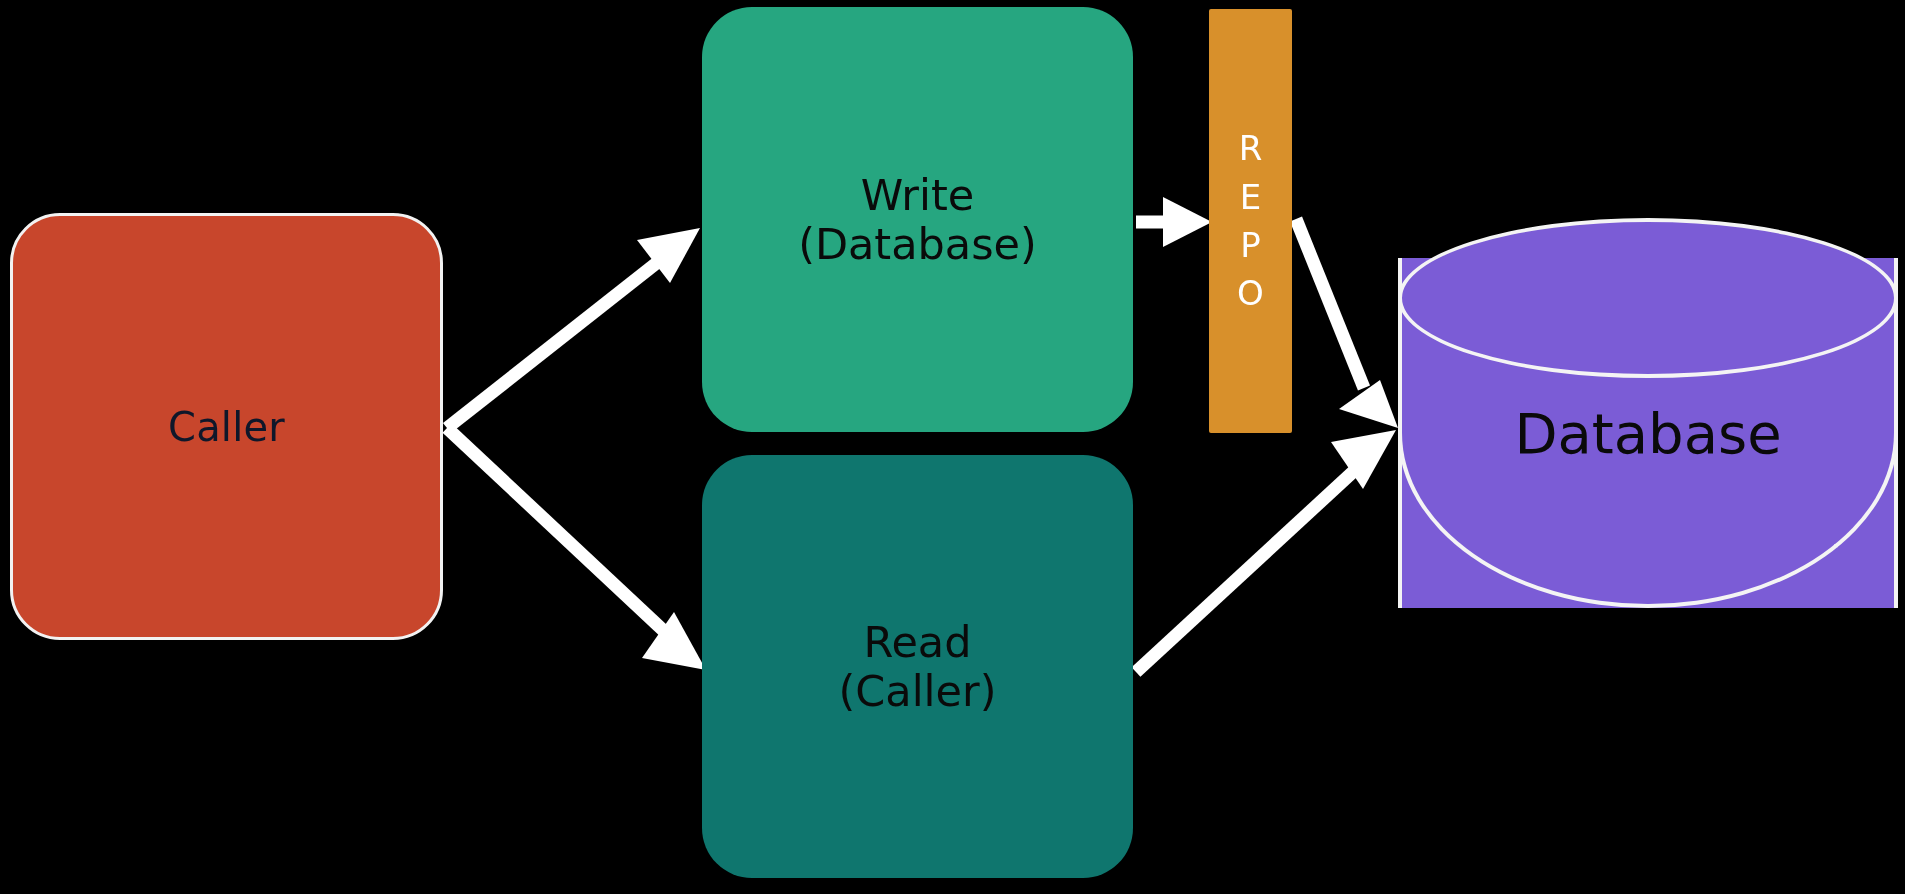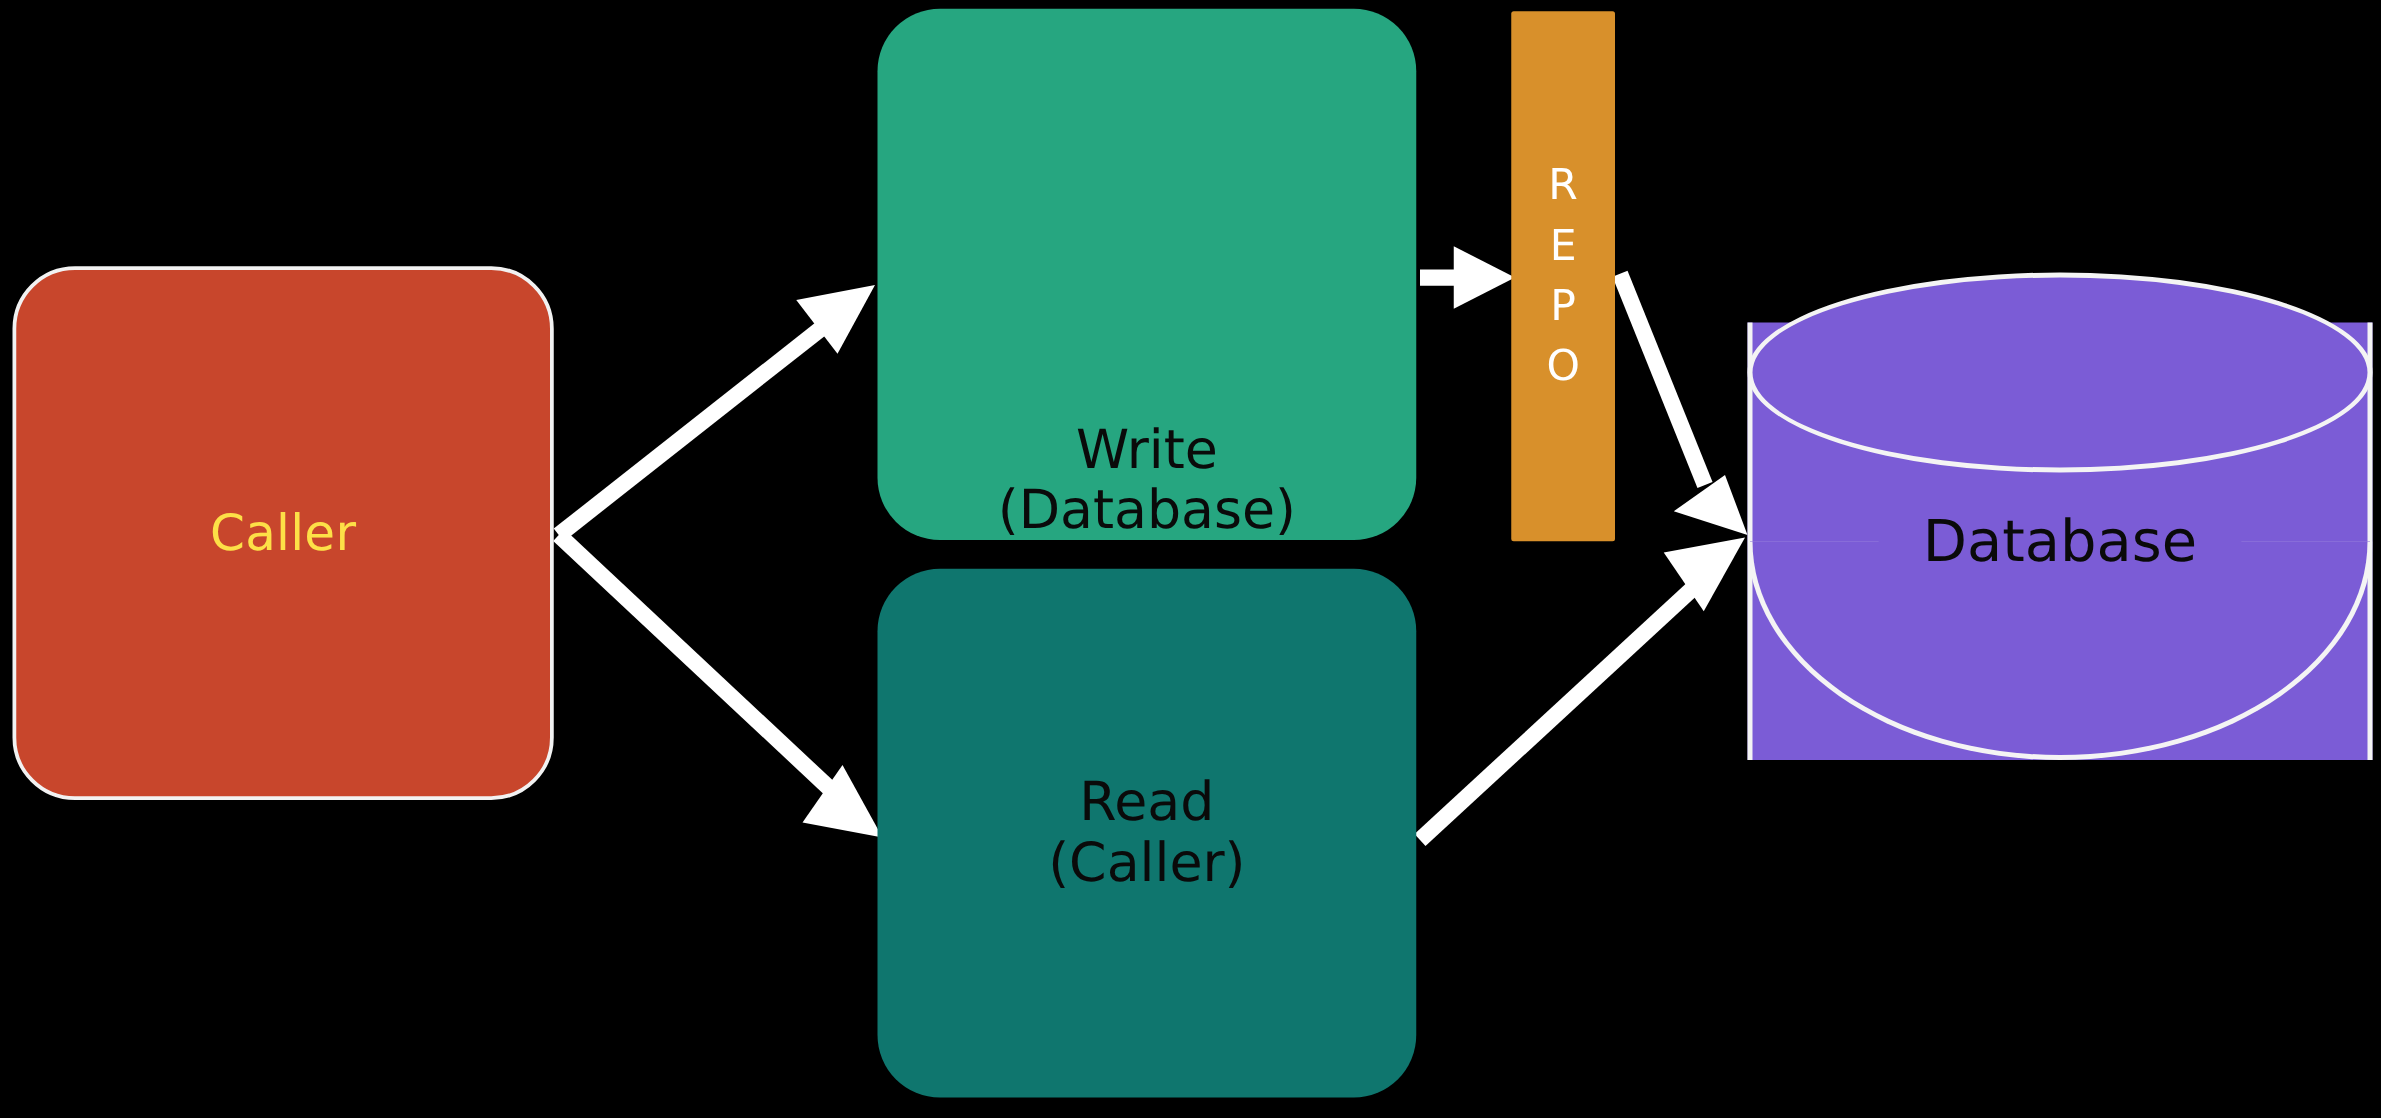--- a/index.html
+++ b/index.html
@@ -5,24 +5,24 @@
 <style>
   html,body{margin:0;padding:0;background:#000;}
   body{width:1905px;height:894px;overflow:hidden;font-family:"DejaVu Sans",sans-serif;}
   #stage{position:relative;width:1905px;height:894px;background:#000000;}
 
   .node{position:absolute;box-sizing:border-box;display:flex;align-items:center;justify-content:center;text-align:center;}
 
   
   #caller{left:10px;top:213px;width:433px;height:427px;background:#c8462c;
           border:3px solid #f2f2f2;border-radius:50px;}
-  #caller .lbl{color:#fde047;font-size:40px;line-height:1.15;letter-spacing:.2px;}
+  #caller .lbl{color:#0f172a;font-size:40px;line-height:1.15;letter-spacing:.2px;}
 
   
-  #write{left:702px;top:7px;width:431px;height:425px;background:#26a680;border-radius:50px;align-items:flex-end;}
+  #write{left:702px;top:7px;width:431px;height:425px;background:#26a680;border-radius:50px;}
   #write .lbl{color:#0a0a0a;font-size:43px;line-height:1.12;}
 
   
   #read{left:702px;top:455px;width:431px;height:423px;background:#0f766e;border-radius:50px;}
   #read .lbl{color:#0a0a0a;font-size:43px;line-height:1.12;}
 
   
   #repo{left:1209px;top:9px;width:83px;height:424px;background:#d8902b;border-radius:2px;
         flex-direction:column;}
   #repo .letters{display:flex;flex-direction:column;align-items:center;color:#ffffff;
@@ -31,21 +31,21 @@
   
   #db{left:1398px;top:218px;width:500px;height:430px;}
   #db-body{position:absolute;left:0;top:40px;width:500px;height:350px;background:#7b5cd6;
            border-left:4px solid #f4f4f4;border-right:4px solid #f4f4f4;box-sizing:border-box;}
   #db-bottom{position:absolute;left:0;top:215px;width:500px;height:175px;background:#7b5cd6;
              border:4px solid #f4f4f4;box-sizing:border-box;
              border-radius:50% / 100%;border-top:none;border-top-left-radius:0;border-top-right-radius:0;}
   #db-top{position:absolute;left:0;top:0px;width:500px;height:160px;background:#7b5cd6;
           border:4px solid #f4f4f4;box-sizing:border-box;border-radius:50% / 50%;}
   #db .lbl{position:absolute;left:0;top:0;width:500px;height:430px;display:flex;
-           align-items:center;justify-content:center;color:#0a0a0a;font-size:46px;}
+           align-items:center;justify-content:center;color:#0a0a0a;font-size:56px;}
 
   svg#edges{position:absolute;left:0;top:0;width:1905px;height:894px;pointer-events:none;}
   .edge{stroke:#ffffff;stroke-width:13;fill:none;}
   .head{fill:#ffffff;}
 </style>
 </head>
 <body>
 
 <div id="stage">
 

